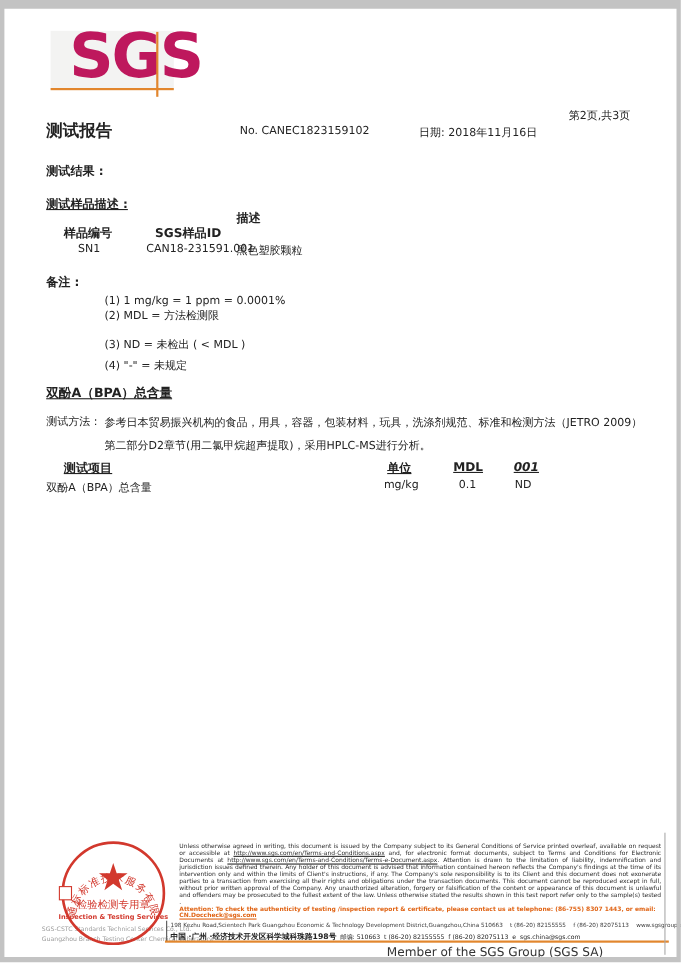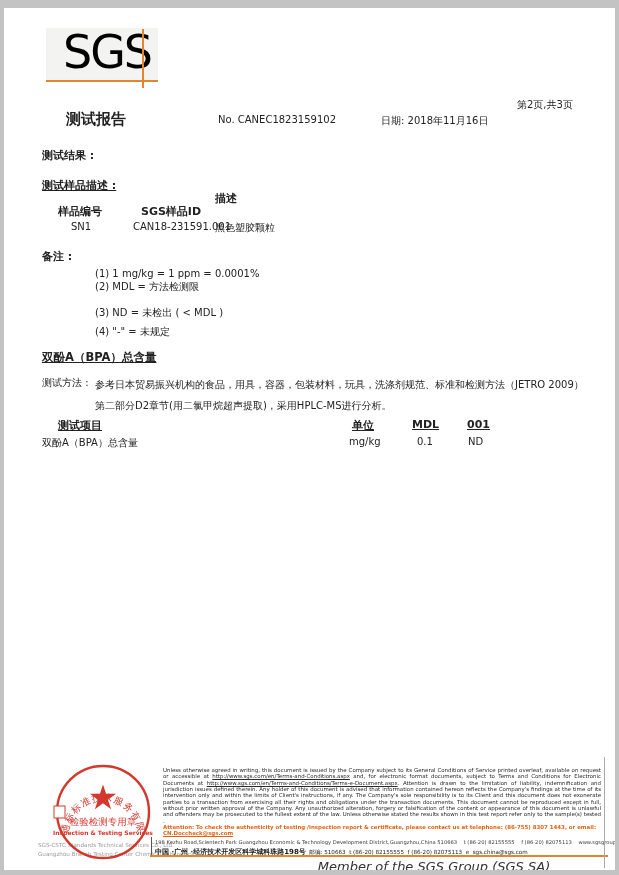--- a/index.html
+++ b/index.html
@@ -7,26 +7,26 @@
     width:619px;height:875px;position:relative;overflow:hidden;
     background:#ffffff;
     font-family:"DejaVu Sans","Liberation Sans",sans-serif;
     color:#1c1c1c;
   }
   .frame{position:absolute;inset:0;border:solid #c3c3c3;border-width:8px 4px 5px 4px;pointer-events:none;z-index:50;}
   .abs{position:absolute;}
 
   
   .logo-bg{left:46px;top:28px;width:112px;height:53px;background:#f3f3f2;}
-  .logo-text{left:63px;top:24px;font-size:46px;font-weight:normal;color:#000000;letter-spacing:-2px;line-height:56px;}
+  .logo-text{left:63px;top:24px;font-size:56px;font-weight:bold;color:#be185d;letter-spacing:-2px;line-height:56px;}
   .logo-hline{left:46px;top:80px;width:112px;height:2px;background:#e2862d;}
   .logo-vline{left:142px;top:29px;width:2px;height:59px;background:#e2862d;}
 
   
-  .doc-title{left:42px;top:110px;font-size:15px;font-weight:bold;color:#222;margin-left:24px;}
+  .doc-title{left:42px;top:110px;font-size:15px;font-weight:bold;color:#222;}
   .report-no{left:218px;top:114px;font-size:11px;}
   .report-date{left:381px;top:114px;font-size:11px;}
   .page-info{left:517px;top:98px;font-size:11px;}
 
   .lbl{font-size:11px;font-weight:bold;color:#222;}
   .txt{font-size:10px;color:#222;}
   .u{text-decoration:underline;}
 
   .results-lbl{left:42px;top:148px;}
   .sampledesc-lbl{left:42px;top:178px;}
@@ -44,21 +44,21 @@
   .note1{top:268px;}.note2{top:280px;}.note3{top:306px;}.note4{top:325px;}
 
   .bpa-title{left:42px;top:350px;font-size:11.5px;}
   .method-lbl{left:42px;top:376px;}
   .method-text{left:95px;top:374px;width:494px;line-height:21px;}
 
   
   .rt-h1{left:58px;top:418px;}
   .rt-h2{left:352px;top:418px;}
   .rt-h3{left:412px;top:418px;}
-  .rt-h4{left:467px;top:418px;}
+  .rt-h4{left:467px;top:418px;font-style:italic;}
   .rt-r1{left:42px;top:436px;}
   .rt-r2{left:349px;top:436px;}
   .rt-r3{left:417px;top:436px;}
   .rt-r4{left:468px;top:436px;}
 
   
   .legal{left:163px;top:767px;width:438px;font-size:5.45px;line-height:6.35px;text-align:justify;color:#2a2a2a;}
   .legal a{color:#2a2a2a;text-decoration:underline;}
   .attention{left:163px;top:824px;width:438px;font-size:5.45px;line-height:6.4px;font-weight:bold;color:#e06415;}
   .attention a{color:#e06415;text-decoration:underline;}
@@ -66,21 +66,21 @@
   .company1{left:38px;top:842px;font-size:5.6px;color:#9b9b9b;white-space:pre;}
   .company2{left:38px;top:851px;font-size:5.6px;color:#9b9b9b;white-space:pre;}
 
   .addr-en{left:155px;top:839px;font-size:5.2px;color:#3a3a3a;white-space:pre;}
   .addr-cn{left:155px;top:847px;font-size:7px;font-weight:bold;color:#222;white-space:pre;}
   .addr-cn .thin{font-weight:normal;font-size:5.6px;}
 
   .vsep-left{left:151px;top:837px;width:1px;height:19px;background:#555;}
   .orange-rule{left:150px;top:855px;width:458px;height:2px;background:#e2862d;}
   .vsep-right{left:604px;top:757px;width:1px;height:111px;background:#aaa;}
-  .member{left:284px;top:859px;width:300px;text-align:center;font-size:13px;color:#333;font-style:italic;}
+  .member{left:300px;top:859px;width:300px;text-align:center;font-size:11px;color:#333;}
 
   .stamp{left:48px;top:762px;z-index:10;opacity:0.93;}
 </style>
 </head>
 <body>
 
 <div class="frame"></div>
 
 <div class="abs logo-bg"></div>
 <div class="abs logo-text">SGS</div>

